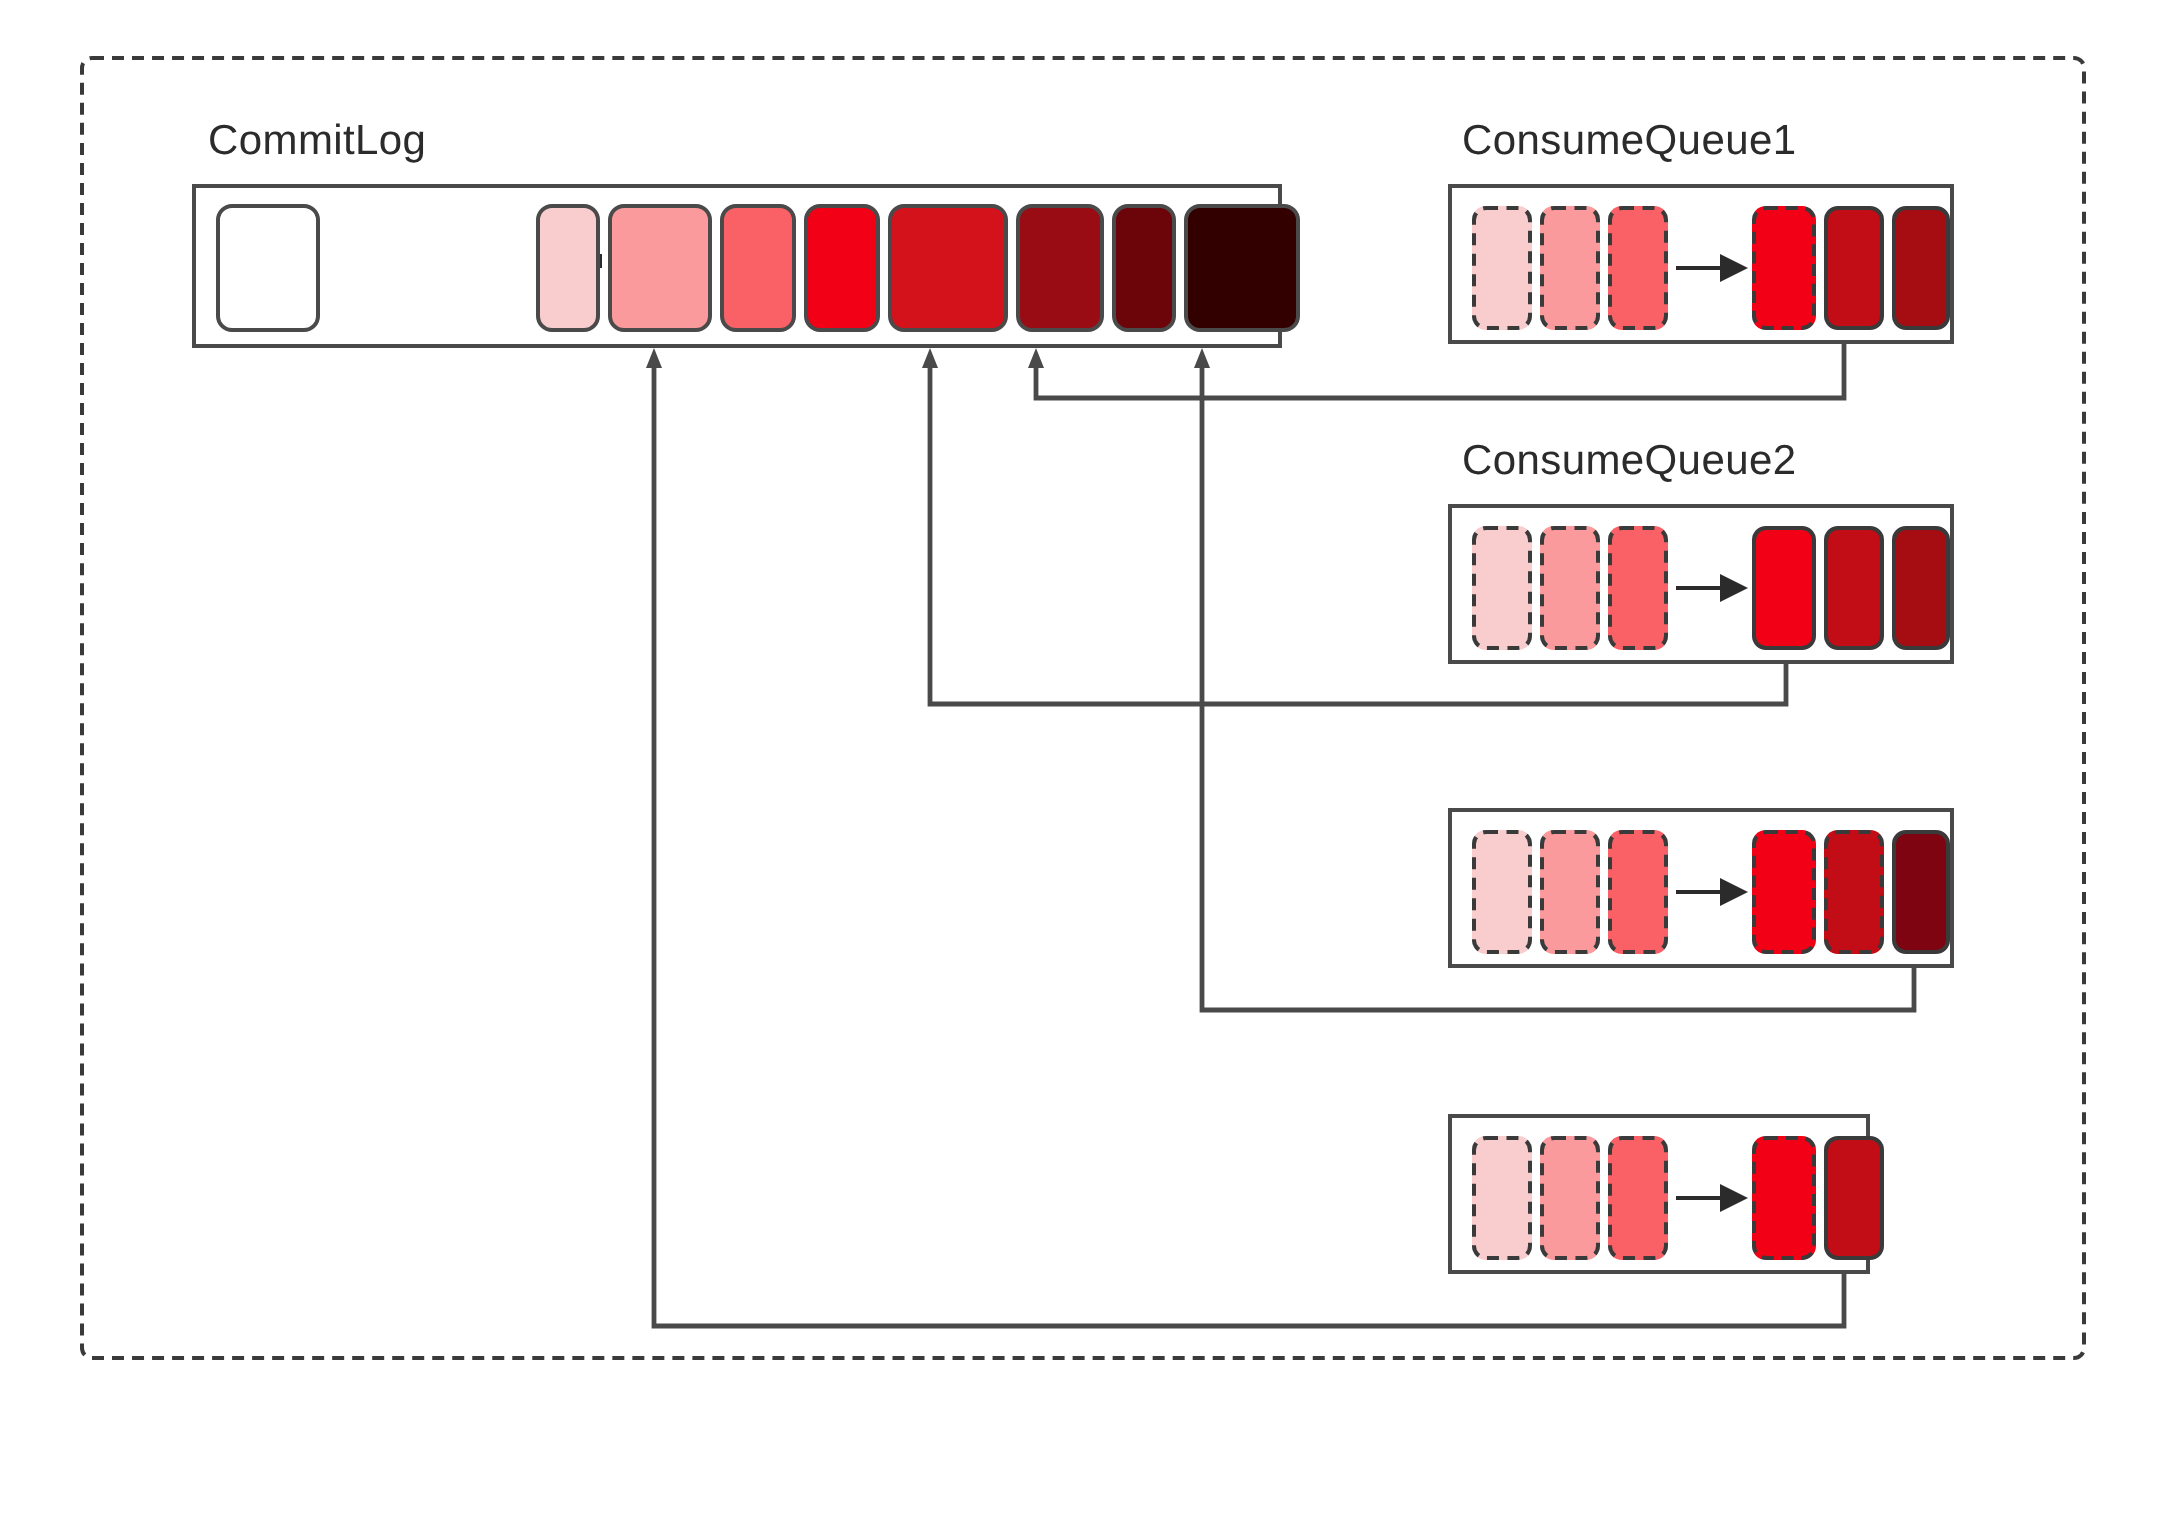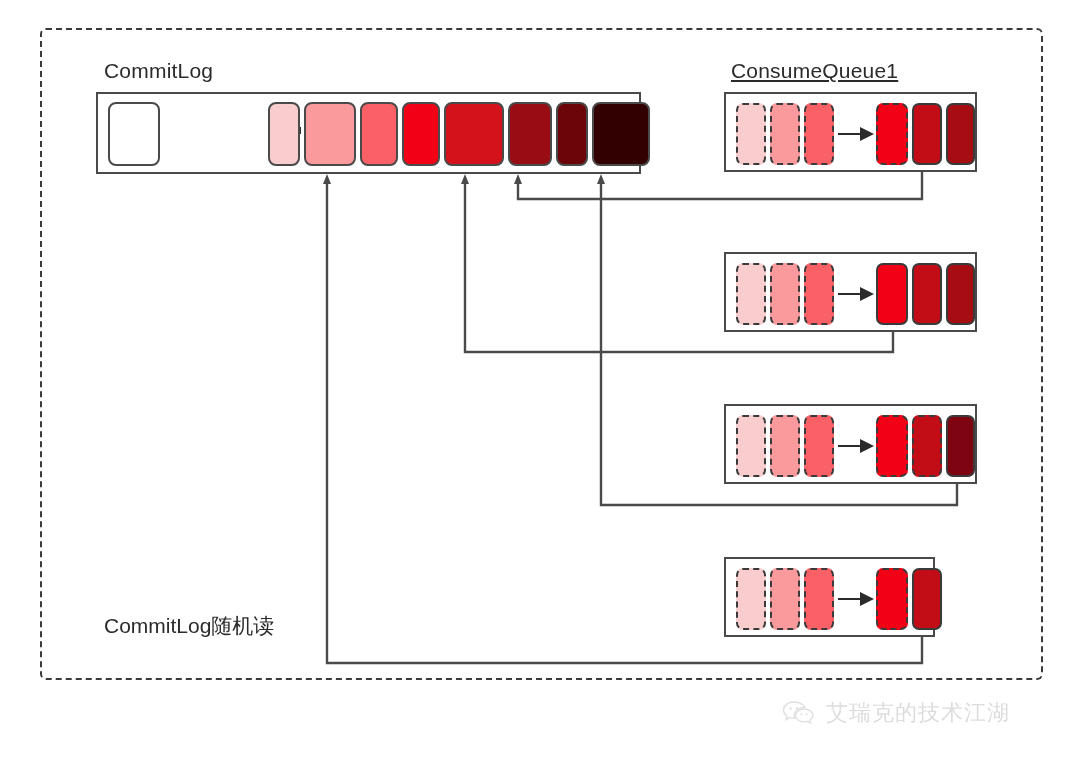--- a/index.html
+++ b/index.html
@@ -117,34 +117,35 @@
       <div class="cl-cell" style="left: 170px; width: 32px; background: rgb(249, 204, 206); border-style: solid;"></div>
       <div class="cl-cell" style="left: 206px; width: 52px; background: rgb(250, 154, 157); border-style: solid;"></div>
       <div class="cl-cell" style="left: 262px; width: 38px; background: rgb(250, 97, 102); border-style: solid;"></div>
       <div class="cl-cell" style="left: 304px; width: 38px; background: rgb(242, 0, 22); border-style: solid;"></div>
       <div class="cl-cell" style="left: 346px; width: 60px; background: rgb(211, 18, 28); border-style: solid;"></div>
       <div class="cl-cell" style="left: 410px; width: 44px; background: rgb(153, 12, 19); border-style: solid;"></div>
       <div class="cl-cell" style="left: 458px; width: 32px; background: rgb(107, 5, 9); border-style: solid;"></div>
       <div class="cl-cell" style="left: 494px; width: 58px; background: rgb(51, 0, 0); border-style: solid;"></div>
     </div>
 
-  <div class="title" style="left:731px;top:60px;text-decoration:underline;">ConsumeQueue1</div>
+  <div class="title" style="left:731px;top:60px;">ConsumeQueue1</div>
   <div class="cq-box" id="cqbox0" style="left:724px;top:92px;width:253px;height:80px;">
       <div class="cq-cell dashed" style="left: 10px; width: 30px; background: rgb(249, 204, 206);"></div>
       <div class="cq-cell dashed" style="left: 44px; width: 30px; background: rgb(250, 154, 157);"></div>
       <div class="cq-cell dashed" style="left: 78px; width: 30px; background: rgb(250, 97, 102);"></div>
       <div class="cq-cell dashed" style="left: 150px; width: 32px; background: rgb(242, 0, 22);"></div>
       <div class="cq-cell solid" style="left: 186px; width: 30px; background: rgb(194, 12, 22);"></div>
       <div class="cq-cell solid" style="left: 220px; width: 29px; background: rgb(165, 13, 19);"></div>
       <div class="cq-arrow" style="left: 112px; top: 33px; width: 36px;">
         <span class="shaft" style="width: 24px;"></span>
         <span class="head" style="left: 22px;"></span>
       </div>
     </div>
 
+  <div class="title" style="left:731px;top:220px;">ConsumeQueue2</div>
   <div class="cq-box" id="cqbox1" style="left:724px;top:252px;width:253px;height:80px;">
       <div class="cq-cell dashed" style="left: 10px; width: 30px; background: rgb(249, 204, 206);"></div>
       <div class="cq-cell dashed" style="left: 44px; width: 30px; background: rgb(250, 154, 157);"></div>
       <div class="cq-cell dashed" style="left: 78px; width: 30px; background: rgb(250, 97, 102);"></div>
       <div class="cq-cell solid" style="left: 150px; width: 32px; background: rgb(242, 0, 22);"></div>
       <div class="cq-cell solid" style="left: 186px; width: 30px; background: rgb(194, 12, 22);"></div>
       <div class="cq-cell solid" style="left: 220px; width: 29px; background: rgb(165, 13, 19);"></div>
       <div class="cq-arrow" style="left: 112px; top: 33px; width: 36px;">
         <span class="shaft" style="width: 24px;"></span>
         <span class="head" style="left: 22px;"></span>
@@ -169,31 +170,15 @@
       <div class="cq-cell dashed" style="left: 44px; width: 30px; background: rgb(250, 154, 157);"></div>
       <div class="cq-cell dashed" style="left: 78px; width: 30px; background: rgb(250, 97, 102);"></div>
       <div class="cq-cell dashed" style="left: 150px; width: 32px; background: rgb(242, 0, 22);"></div>
       <div class="cq-cell solid" style="left: 186px; width: 30px; background: rgb(194, 12, 22);"></div>
       <div class="cq-arrow" style="left: 112px; top: 33px; width: 36px;">
         <span class="shaft" style="width: 24px;"></span>
         <span class="head" style="left: 22px;"></span>
       </div>
     </div>
 
-  <div class="caption">CommitLog随机读</div>
 
-  <div class="watermark">
-    <svg class="wm-icon" viewBox="0 0 34 26" xmlns="http://www.w3.org/2000/svg">
-      <path d="M12,2 C6,2 1.5,5.6 1.5,10 c0,2.4 1.4,4.6 3.6,6 L4,19.5 L7.6,17.6
-               C9,18 10.5,18.2 12,18.2 c0.4,0 0.8,0 1.2,-0.05
-               C12.6,17.2 12.3,16.2 12.3,15.1 c0,-4.2 4.3,-7.6 9.7,-7.6 c0.3,0 0.6,0 0.9,0.03
-               C22,4.4 17.5,2 12,2 z" fill="none" stroke="#9a9a9a" stroke-width="1.4"></path>
-      <circle cx="8.6" cy="8.4" r="1.2" fill="#9a9a9a"></circle>
-      <circle cx="15" cy="8.4" r="1.2" fill="#9a9a9a"></circle>
-      <path d="M22,9 c-4.7,0 -8.5,2.9 -8.5,6.4 c0,3.6 3.8,6.4 8.5,6.4 c1.1,0 2.2,-0.15 3.2,-0.45
-               L28.5,23 L27.7,20.2 c1.9,-1.2 3.1,-2.9 3.1,-4.8 C30.8,11.9 26.9,9 22,9 z" fill="none" stroke="#9a9a9a" stroke-width="1.4"></path>
-      <circle cx="19.4" cy="14.2" r="1" fill="#9a9a9a"></circle>
-      <circle cx="24.6" cy="14.2" r="1" fill="#9a9a9a"></circle>
-    </svg>
-    <span class="wm-text">艾瑞克的技术江湖</span>
-  </div>
 
 </div>
 
 </body></html>

